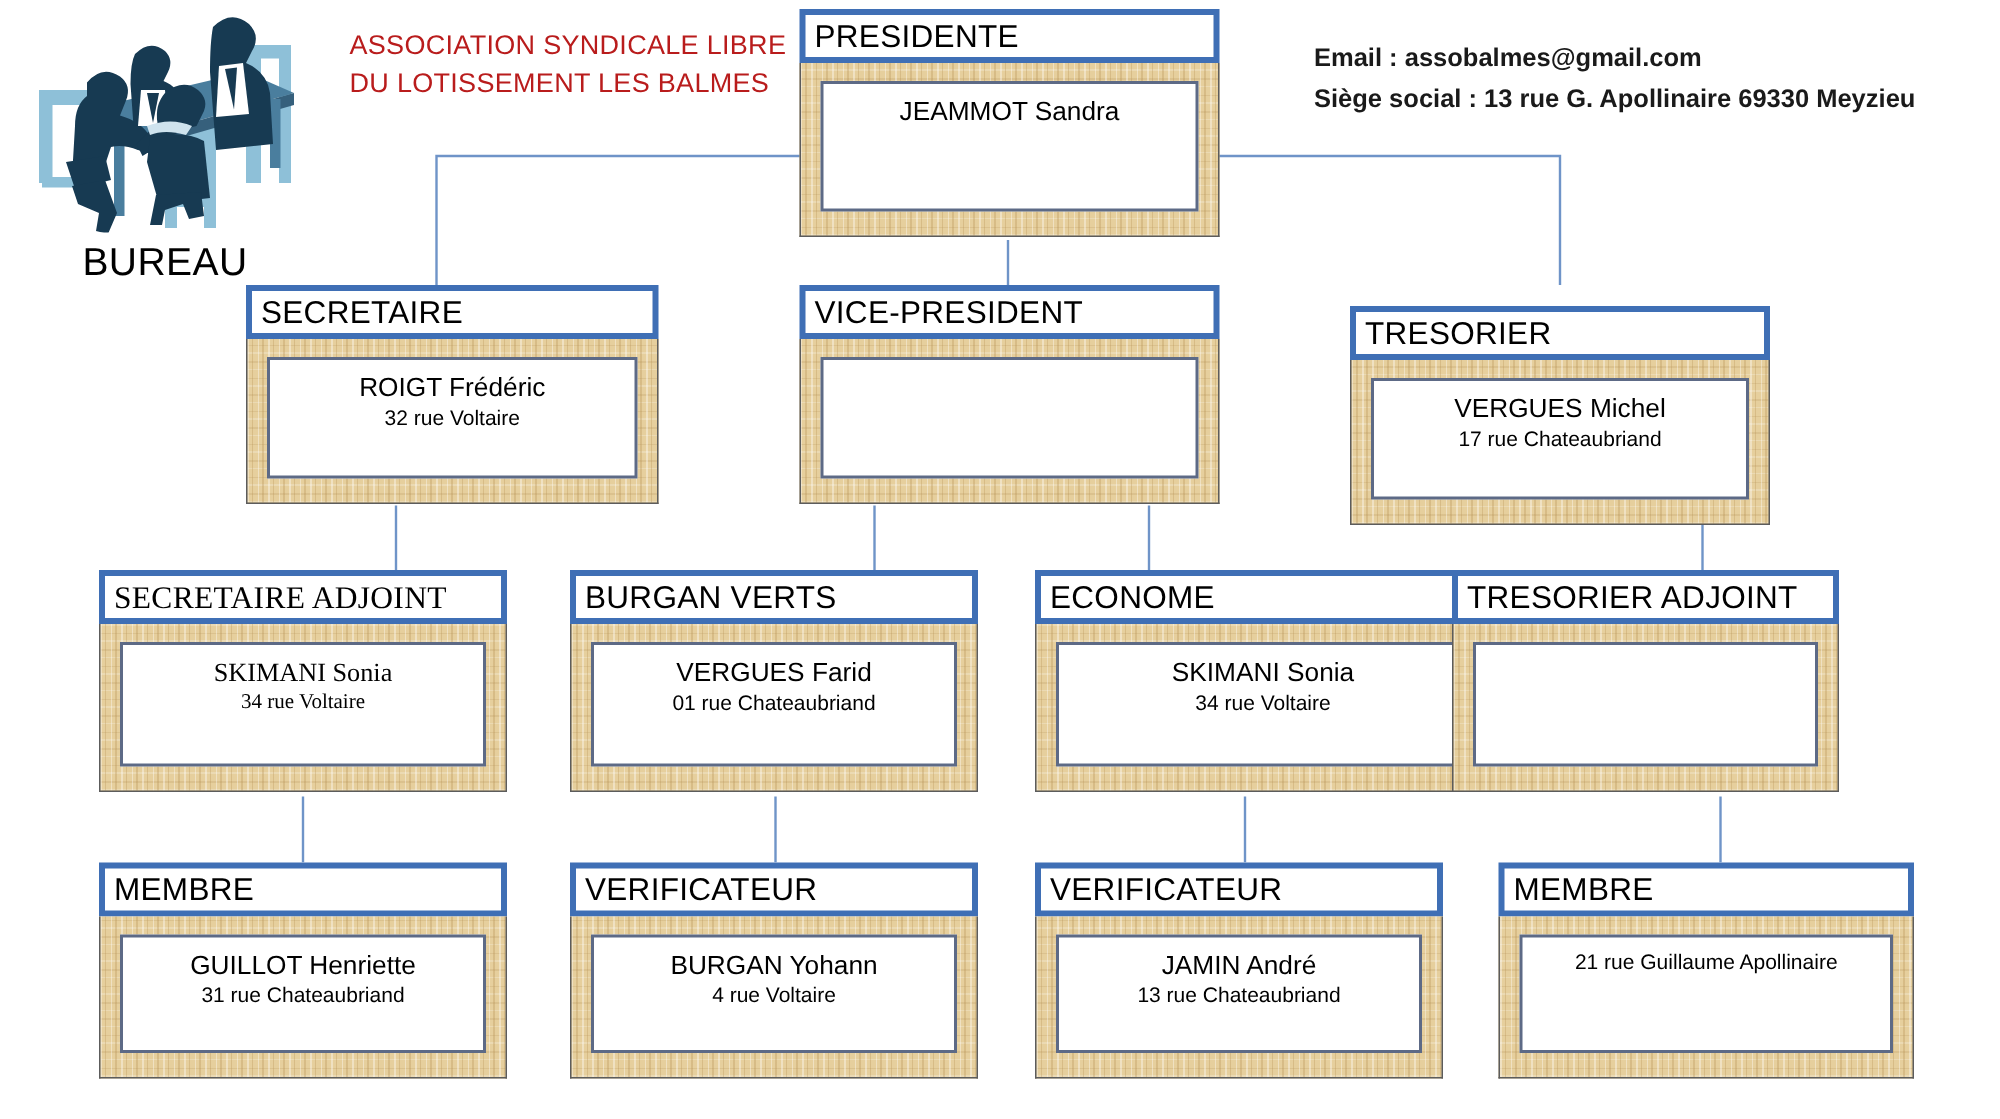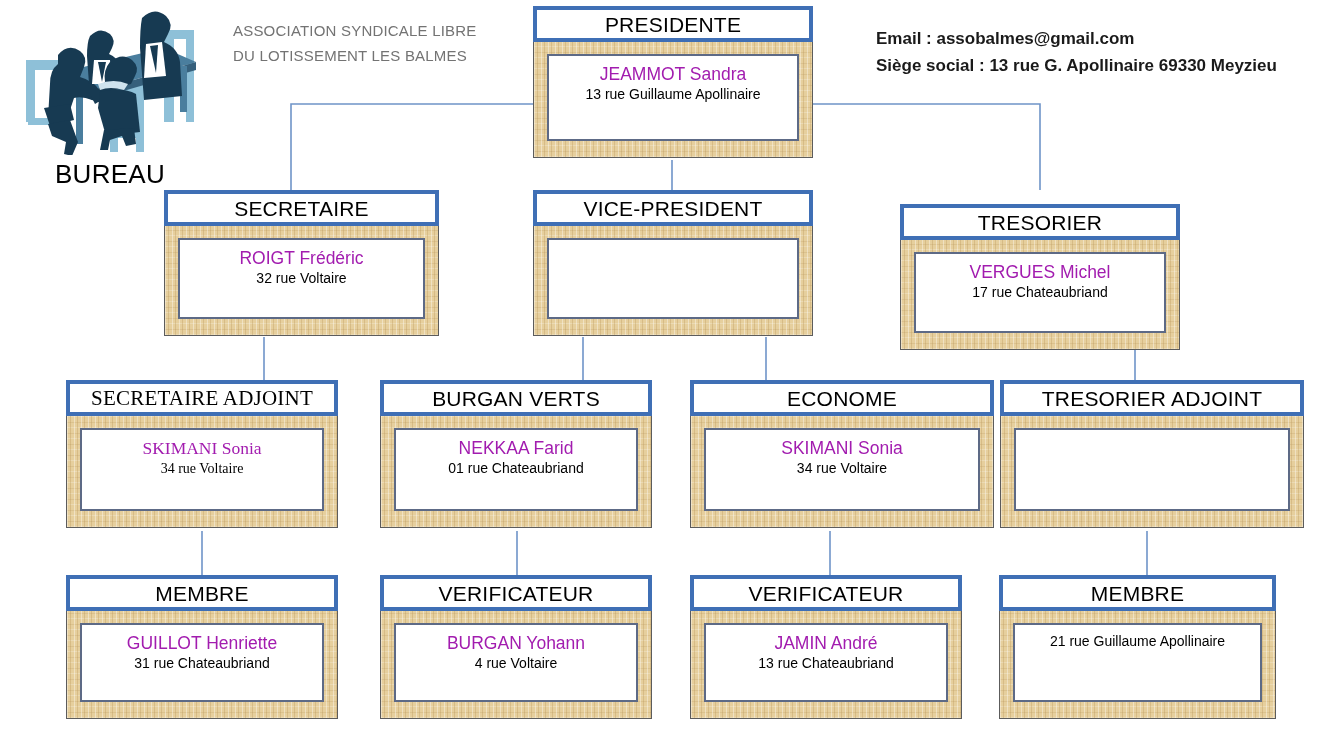--- a/index.html
+++ b/index.html
@@ -34,23 +34,23 @@
     text-align: center;
     font-size: 26px;
     color: #000000;
     letter-spacing: .3px;
   }
 
   #assoc-title {
     position: absolute;
     left: 233px;
     top: 18px;
-    font-size: 15px;
+    font-size: 18px;
     line-height: 25px;
-    color: #737373;
+    color: #b91c1c;
     letter-spacing: .2px;
     white-space: nowrap;
   }
   #contact-block {
     position: absolute;
     left: 876px;
     top: 25px;
     font-size: 17px;
     line-height: 27px;
     color: #1a1a1a;
@@ -70,21 +70,21 @@
   .node {
     position: absolute;
   }
   .node-title {
     box-sizing: border-box;
     border: 4px solid #3f6fb5;
     background: #ffffff;
     height: 36px;
     display: flex;
     align-items: center;
-    justify-content: center;
+    justify-content: flex-start;
     padding: 0 6px;
   }
   .node-title span {
     font-size: 21px;
     color: #000000;
     line-height: 1;
     white-space: nowrap;
     letter-spacing: .2px;
   }
   .node-body {
@@ -109,21 +109,21 @@
   .node-inner {
     box-sizing: border-box;
     height: 100%;
     background: #ffffff;
     border: 2px solid #5d6a86;
     text-align: center;
     padding-top: 7px;
   }
   .person-name {
     font-size: 17.5px;
-    color: #a21caf;
+    color: #000000;
     line-height: 22px;
     white-space: nowrap;
   }
   .person-addr {
     font-size: 14px;
     color: #000000;
     line-height: 19px;
     white-space: nowrap;
   }
 </style>
@@ -204,21 +204,20 @@
     </g>
   </svg>
 
   <div class="node" style="left:533px; top:6px; width:280px;">
     <div class="node-title">
       <span>PRESIDENTE</span>
     </div>
     <div class="node-body" style="height:116px;">
       <div class="node-inner">
         <div class="person-name">JEAMMOT Sandra</div>
-        <div class="person-addr">13 rue Guillaume Apollinaire</div>
       </div>
     </div>
   </div>
 
   <div class="node" style="left:164px; top:190px; width:275px;">
     <div class="node-title">
       <span>SECRETAIRE</span>
     </div>
     <div class="node-body" style="height:110px;">
       <div class="node-inner">
@@ -263,39 +262,39 @@
       </div>
     </div>
   </div>
 
   <div class="node" style="left:380px; top:380px; width:272px;">
     <div class="node-title">
       <span>BURGAN VERTS</span>
     </div>
     <div class="node-body" style="height:112px;">
       <div class="node-inner">
-        <div class="person-name">NEKKAA Farid</div>
+        <div class="person-name">VERGUES Farid</div>
         <div class="person-addr">01 rue Chateaubriand</div>
       </div>
     </div>
   </div>
 
   <div class="node" style="left:690px; top:380px; width:304px;">
     <div class="node-title">
       <span>ECONOME</span>
     </div>
     <div class="node-body" style="height:112px;">
       <div class="node-inner">
         <div class="person-name">SKIMANI Sonia</div>
         <div class="person-addr">34 rue Voltaire</div>
       </div>
     </div>
   </div>
 
-  <div class="node" style="left:1000px; top:380px; width:304px;">
+  <div class="node" style="left:968px; top:380px; width:258px;">
     <div class="node-title">
       <span>TRESORIER ADJOINT</span>
     </div>
     <div class="node-body" style="height:112px;">
       <div class="node-inner">
         <div class="person-name"></div>
         <div class="person-addr"></div>
       </div>
     </div>
   </div>

